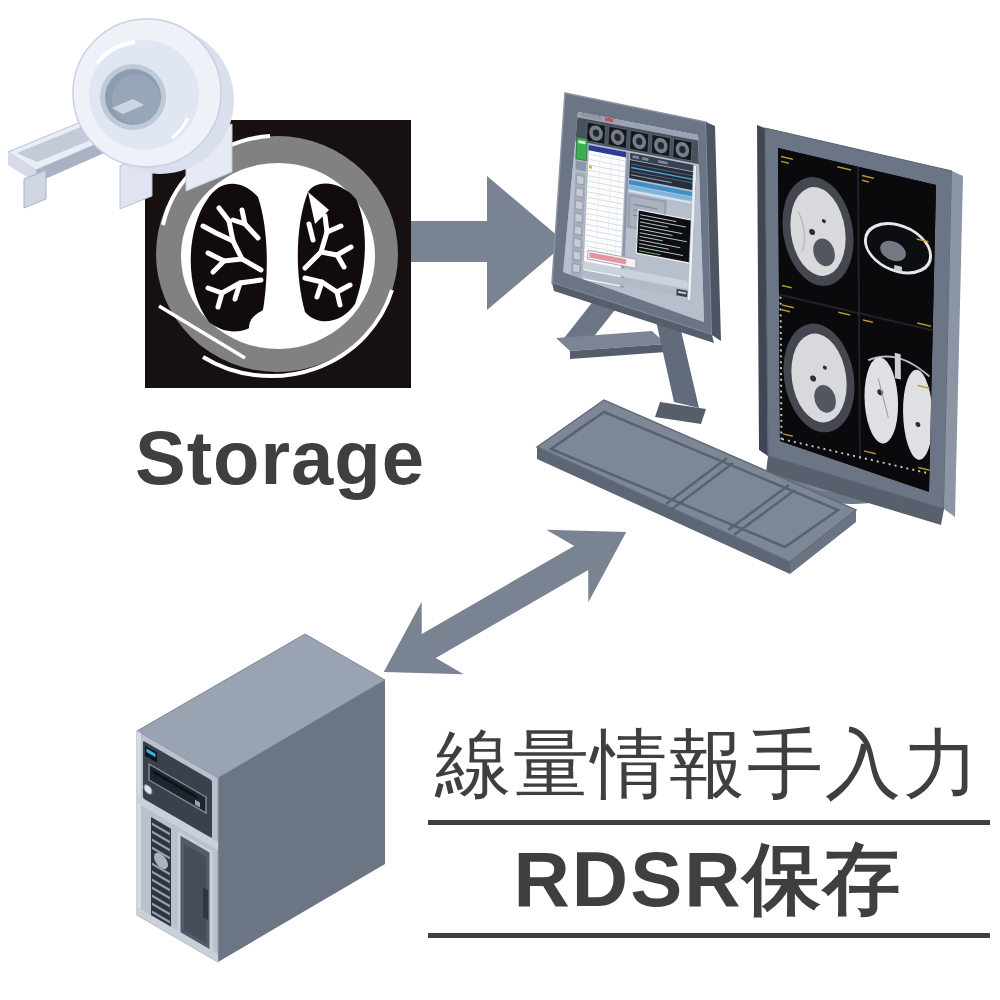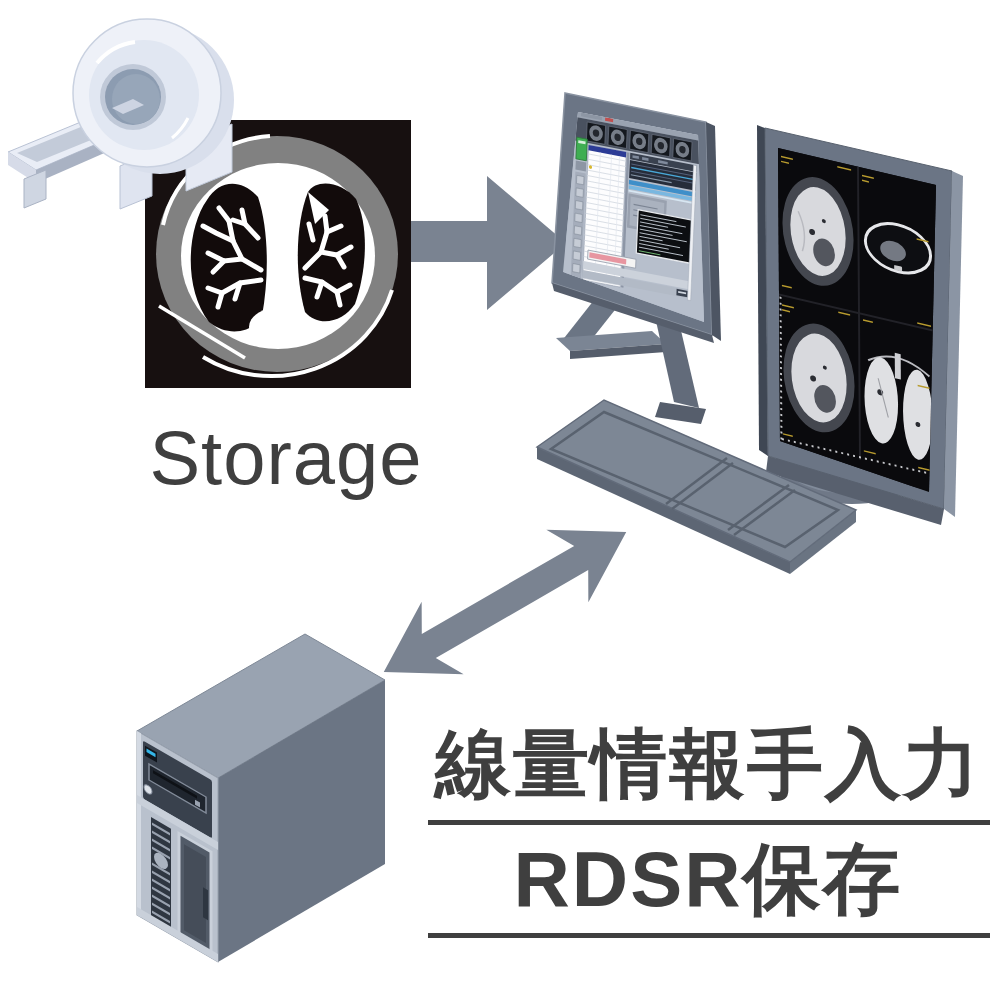--- a/index.html
+++ b/index.html
@@ -1,21 +1,21 @@
 <!DOCTYPE html>
 <html><head>
 <meta charset="utf-8">
 <style>
   html,body{margin:0;padding:0;background:#ffffff;}
   #canvas{position:relative;width:1000px;height:1000px;background:#ffffff;overflow:hidden;
           font-family:"Liberation Sans", sans-serif;}
   #art{position:absolute;left:0;top:0;}
   .label{position:absolute;color:#3f3f3f;text-align:center;line-height:1;}
-  #storage-label{left:124px;top:420px;width:324px;font-size:76px;font-weight:400;letter-spacing:1px;}
-  #caption-line1{left:418px;top:726px;width:580px;font-size:76px;font-weight:700;letter-spacing:2px;white-space:nowrap;}
+  #storage-label{left:118px;top:420px;width:324px;font-size:76px;font-weight:700;letter-spacing:1px;}
+  #caption-line1{left:418px;top:726px;width:580px;font-size:76px;font-weight:400;letter-spacing:2px;white-space:nowrap;}
   #caption-line2{left:418px;top:840px;width:580px;font-size:78px;font-weight:700;letter-spacing:2px;white-space:nowrap;}
   .underline{position:absolute;height:5px;background:#3f3f3f;}
   #caption-underline1{left:428px;top:820px;width:562px;}
   #caption-underline2{left:428px;top:933px;width:562px;}
 </style>
 </head>
 <body>
 
 <div id="canvas">
 

